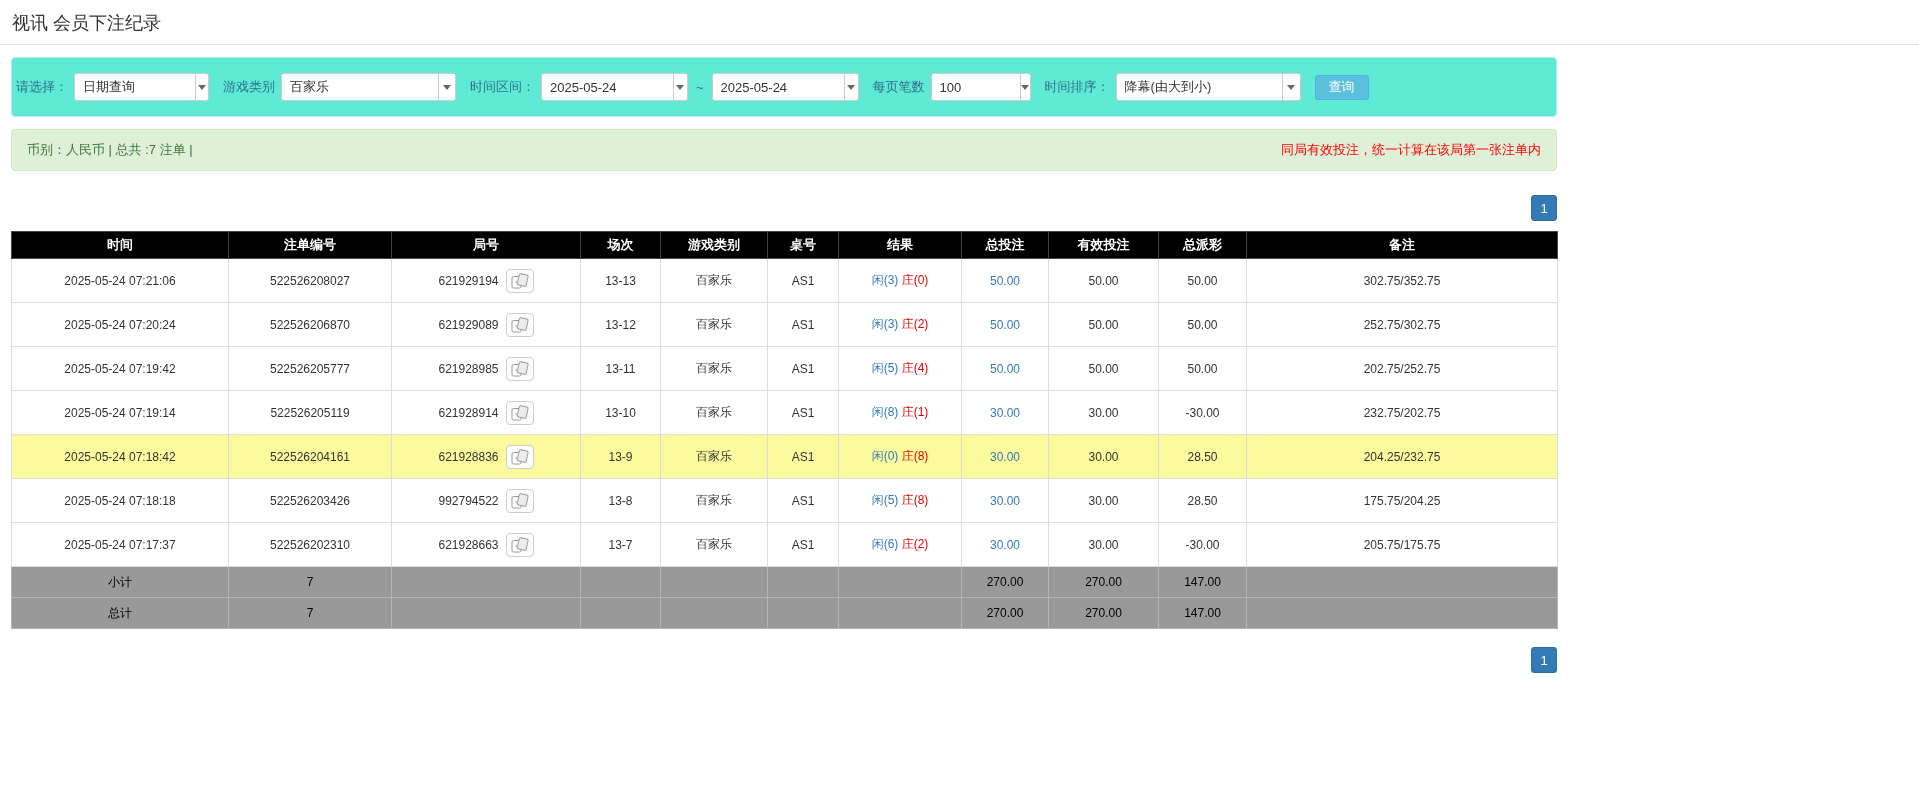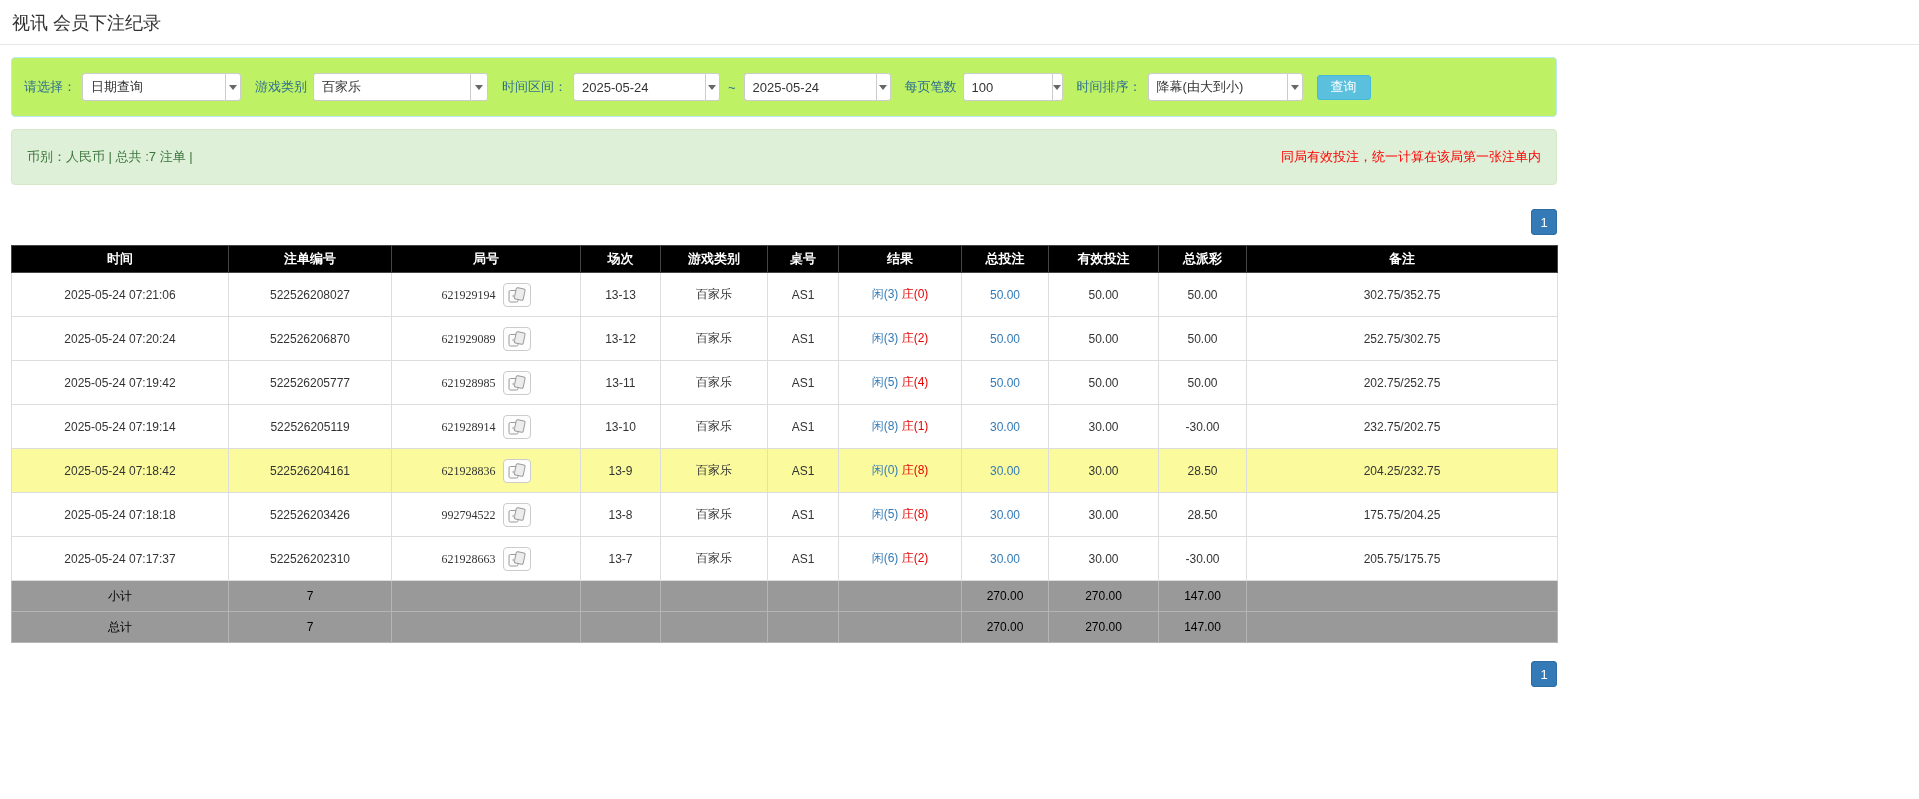--- a/index.html
+++ b/index.html
@@ -11,52 +11,52 @@
   }
   .page-title {
     font-size:18px; font-weight:normal; color:#333;
     margin:0; padding:11px 0 9px 12px;
   }
   .top-rule { border:none; border-top:1px solid #e7e7e7; margin:0 0 12px 0; }
   .container { width:1546px; margin-left:11px; }
 
   
   .filter-bar {
-    background:#bef264; border:1px solid #bce8f1; border-radius:4px;
-    padding:15px 12px; display:flex; align-items:center; white-space:nowrap;
+    background:#5eead4; border:1px solid #bce8f1; border-radius:4px;
+    padding:15px 4px; display:flex; align-items:center; white-space:nowrap;
   }
   .flabel { color:#31708f; font-size:13px; margin:0 6px 0 0; }
   .flabel.gap { margin-left:14px; }
   .combo { display:inline-flex; height:28px; vertical-align:middle; }
   .combo input {
     flex:1 1 auto; min-width:0; height:28px; border:1px solid #ccc; border-right:none;
     border-radius:3px 0 0 3px; padding:0 8px; font-size:13px; background:#fff; color:#333;
     font-family:"Liberation Sans","DejaVu Sans",sans-serif;
   }
   .caret-btn {
     width:22px; height:28px; border:1px solid #ccc; border-radius:0 3px 3px 0;
     background:#fff; display:flex; align-items:center; justify-content:center; cursor:pointer;
   }
   .caret { width:0; height:0; border-left:4px solid transparent; border-right:4px solid transparent; border-top:5px solid #666; }
-  .w-select { width:159px; }
+  .w-select { width:135px; }
   .w-game { width:175px; }
   .w-date { width:147px; }
   .w-size { width:100px;align-items:flex-end; }
-  .w-sort { width:155px; }
+  .w-sort { width:185px; }
   .tilde { font-size:13px; color:#31708f; margin:0 8px; }
   .search-btn {
     margin-left:14px; height:25px; padding:0 13px; font-size:13px;
     background:#5bc0de; border:1px solid #46b8da; border-radius:3px; color:#fff; cursor:pointer;
     font-family:"Liberation Sans","DejaVu Sans",sans-serif;
   }
 
   
   .summary-bar {
     margin-top:12px; background:#dff0d8; border:1px solid #d6e9c6; border-radius:4px;
-    padding:18px 15px; display:flex; justify-content:space-between; align-items:center;
+    padding:11px 15px; display:flex; justify-content:space-between; align-items:center;
     font-size:13px;
   }
   .summary-left { color:#3c763d; }
   .summary-right { color:#f00; }
 
   
   .pager { text-align:right; }
   .pager.top { margin:24px 0 10px 0; }
   .pager.bottom { margin:18px 0 10px 0; }
   .page-btn {
@@ -74,21 +74,21 @@
   table.records td {
     border:1px solid #ddd; text-align:center; font-size:12px; color:#333;
     height:44px; padding:0 4px; background:#fff; overflow:hidden;
   }
   tr.hl td { background:#fbfb9d; }
   tr.foot td { background:#999; color:#000000; height:31px; border-color:#b5b5b5; font-size:12px;margin-left:24px; }
   .xian { color:#337ab7; }
   .zhuang { color:#e60000; }
   .bet-link { color:#337ab7; cursor:pointer; text-decoration:none; }
   td.neg { color:#e60000; }
-  .round-num { vertical-align:middle;font-family:Liberation Serif, serif; }
+  .round-num { vertical-align:middle; }
   .card-btn {
     display:inline-flex; align-items:center; justify-content:center;
     width:28px; height:24px; margin-left:7px; vertical-align:middle;
     border:1px solid #ccc; border-radius:4px; background:#fdfdfd; cursor:pointer;
   }
 </style>
 </head>
 <body>
 
 <h1 class="page-title">视讯 会员下注纪录</h1>

